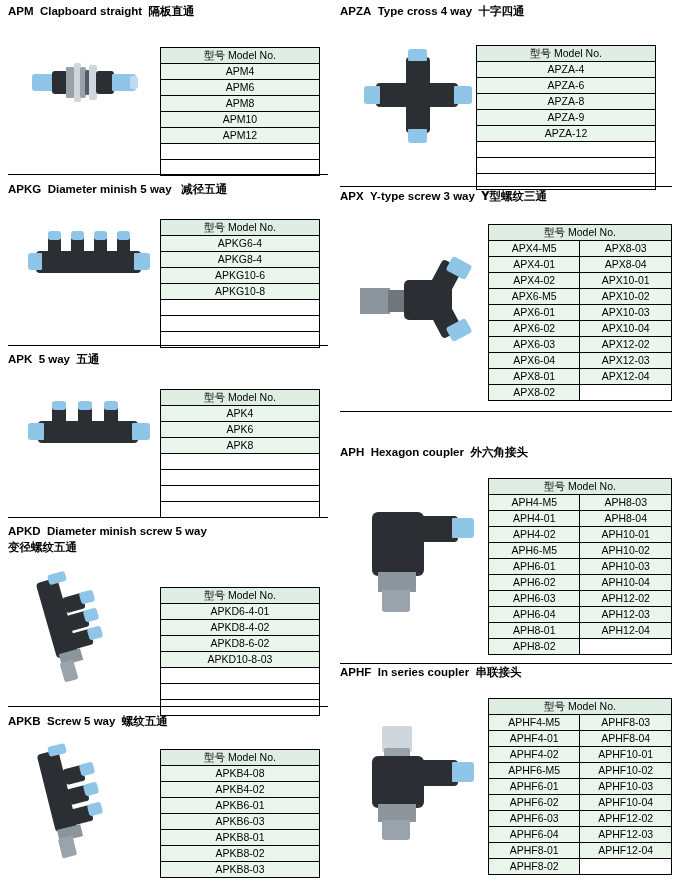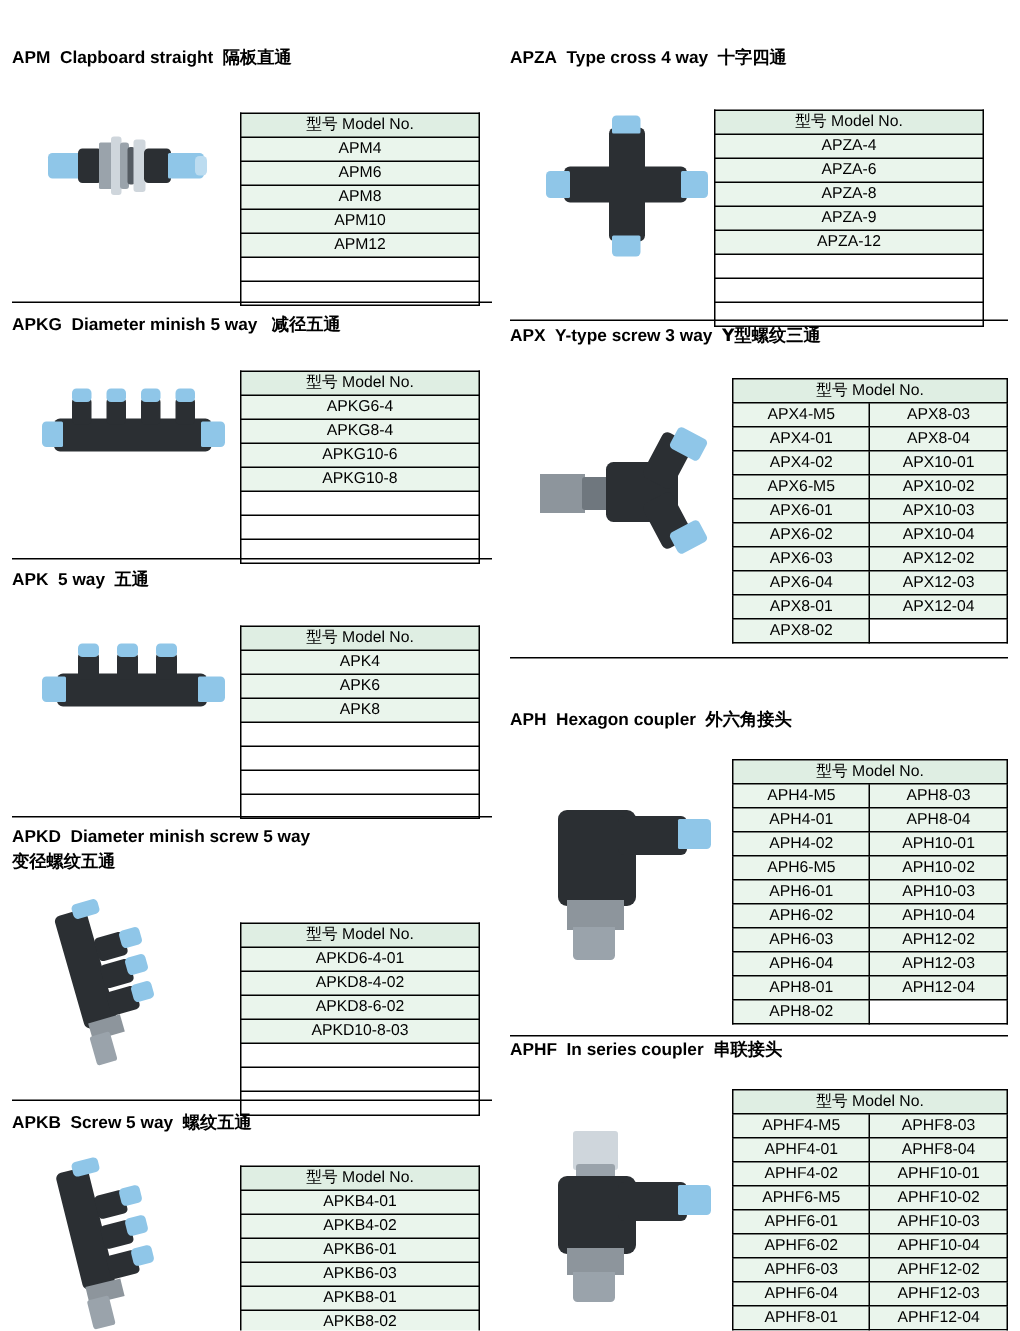--- a/index.html
+++ b/index.html
@@ -12,21 +12,20 @@
     height: 887px;
     font-family: "Liberation Sans", sans-serif;
     color: #000;
     position: relative;
     overflow: hidden;
   }
   .page {
     position: relative;
     width: 680px;
     height: 707px;
-    margin-top: 27px;
   }
   .col {
     position: absolute;
     top: 0;
   }
   .col-left { left: 8px; width: 320px; }
   .col-right { left: 340px; width: 332px; }
   .sec-title {
     font-size: 11.5px;
     font-weight: bold;
@@ -331,21 +330,21 @@
             <div class="p-hex" style="left:34px; top:82px; width:24px; height:12px; transform:rotate(-14deg);"></div>
             <div class="p-gray" style="left:36px; top:92px; width:15px; height:20px; transform:rotate(-14deg);"></div>
           </div>
         </div>
         <table class="tbl" style="position:absolute; left:152px; top:20px; width:160px;">
           <tbody>
               <tr>
             <th><span class="cn">型号</span> <span>Model No.</span></th>
           </tr>
           <tr>
-                <td class="filled">APKB4-01</td>
+                <td class="filled">APKB4-08</td>
               </tr>
           <tr>
                 <td class="filled">APKB4-02</td>
               </tr>
           <tr>
                 <td class="filled">APKB6-01</td>
               </tr>
           <tr>
                 <td class="filled">APKB6-03</td>
               </tr>

